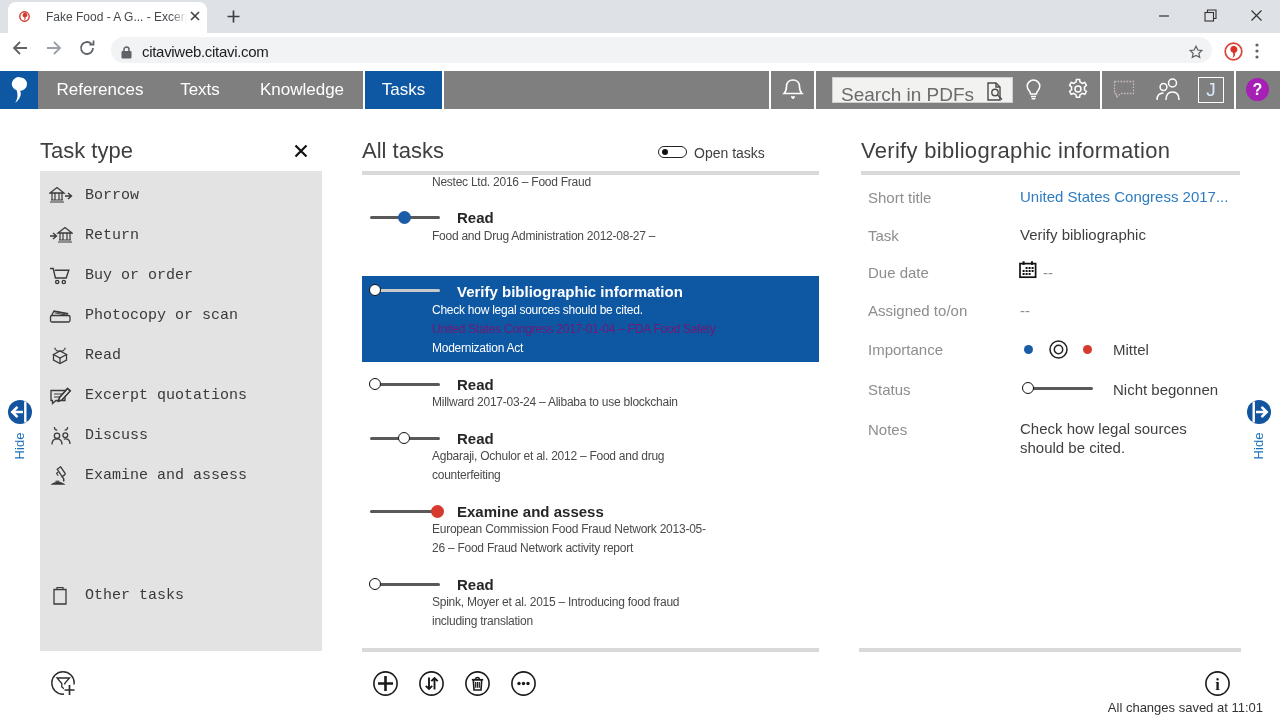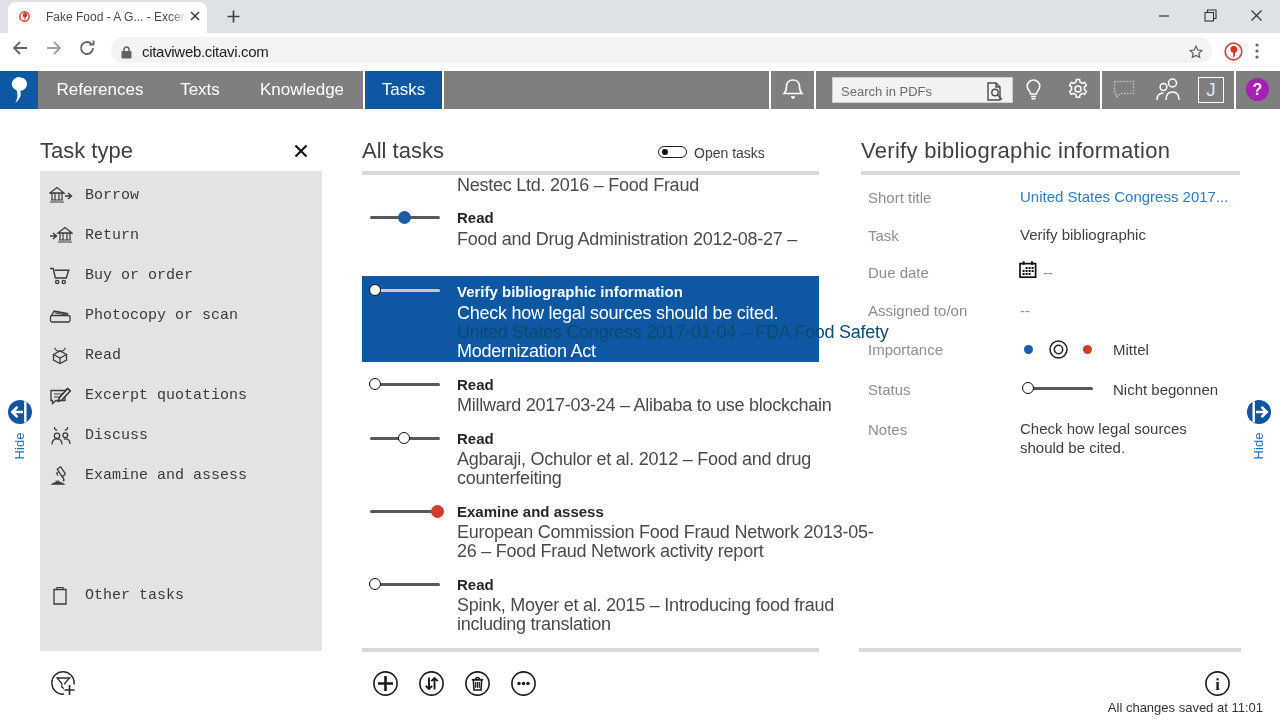--- a/index.html
+++ b/index.html
@@ -15,34 +15,34 @@
 #addrbar { left:0; top:33px; width:1280px; height:38px; background:#fff; }
 #urlpill { left:111px; top:37px; width:1101px; height:26px; background:#f1f3f4; border-radius:13px; }
 #urltext { left:142px; top:43px; font-size:15px; letter-spacing:-0.3px; color:#202124; }
 
 #navbar { left:0; top:71px; width:1280px; height:38px; background:#7f7f7f; }
 #logoblock { left:0; top:71px; width:38px; height:38px; background:#0d57a3; }
 .navtab { top:0; height:38px; line-height:38px; color:#fff; font-size:17px; text-align:center; }
 #tasktab { left:363px; top:71px; width:81px; height:38px; background:#0d57a3; border-left:2px solid #fff; border-right:2px solid #fff; color:#fff; font-size:17px; line-height:38px; text-align:center; }
 .vsep { top:0; width:2px; height:38px; background:#fff; }
 #searchbox { left:832px; top:77px; width:181px; height:26px; background:#f2f2f1; border:1px solid #cfcfcf; }
-#searchtext { left:841px; top:84px; font-size:13px; color:#6b6b6b; }
+#searchtext { left:841px; top:84px; font-size:19px; color:#6b6b6b; }
 
 .h1 { font-size:22px; color:#3f3f3f; }
 .scrollline { height:4px; background:#d9d9d9; }
 
 #lpanel { left:40px; top:171px; width:282px; height:480px; background:#e3e3e3;font-family:Liberation Mono, monospace; }
 .litem { position:absolute; left:9px; height:40px; width:270px; }
 .licon { position:absolute; left:0px; top:10px; width:24px; height:20px; }
 .ltext { position:absolute; left:36px; top:11px; font-size:15px; color:#3a3a3a; white-space:nowrap; }
 
 .slider { position:absolute; left:370px; width:70px; height:3px; background:#595959; border-radius:2px; }
 .thumb { position:absolute; top:-5px; width:13px; height:13px; border-radius:50%; }
 .t-title { position:absolute; left:457px; font-size:15px; font-weight:bold; color:#262626; white-space:nowrap; }
-.t-desc { position:absolute; left:457px; font-size:18px; color:#4a4a4a; white-space:nowrap; letter-spacing:-0.25px; }
+.t-desc { position:absolute; left:432px; font-size:12px; color:#4a4a4a; white-space:nowrap; letter-spacing:-0.25px; }
 
 .rlabel { position:absolute; left:868px; font-size:15px; color:#8e8e8e; white-space:nowrap; }
 .rval { position:absolute; left:1020px; font-size:15px; color:#3f3f3f; white-space:nowrap; }
 </style>
 </head>
 <body>
 <div id="page">
 
   <div class="abs" id="tabbar"></div>
   <div class="abs" id="tab"></div>
@@ -292,21 +292,21 @@
     </div>
   <div class="t-title" style="top:209px">Read</div>
   <div class="t-desc" style="top:229px">Food and Drug Administration 2012-08-27 –</div>
 
   <div class="abs" style="left:362px;top:276px;width:457px;height:86px;background:#0d57a3;"></div>
   <div class="slider" style="top:289px;background:#c9c9c9">
       <div class="thumb" style="left:-1px;top:-5.5px;background:#fff;border:1.5px solid #111;width:12px;height:12px;"></div>
     </div>
   <div class="t-title" style="top:283px;color:#fff">Verify bibliographic information</div>
   <div class="t-desc" style="top:303px;color:#fff">Check how legal sources should be cited.</div>
-  <div class="t-desc" style="top:322px;color:#0c4a6e">United States Congress 2017-01-04 – FDA Food Safety</div>
+  <div class="t-desc" style="top:322px;color:#701a75">United States Congress 2017-01-04 – FDA Food Safety</div>
   <div class="t-desc" style="top:341px;color:#fff">Modernization Act</div>
 
   <div class="slider" style="top:383px">
       <div class="thumb" style="left:-1px;top:-5.5px;background:#fff;border:1.5px solid #111;width:12px;height:12px;"></div>
     </div>
   <div class="t-title" style="top:376px">Read</div>
   <div class="t-desc" style="top:395px">Millward 2017-03-24 – Alibaba to use blockchain</div>
 
   <div class="slider" style="top:437px">
       <div class="thumb" style="left:28px;top:-5.5px;background:#fff;border:1.5px solid #111;width:12px;height:12px;"></div>

